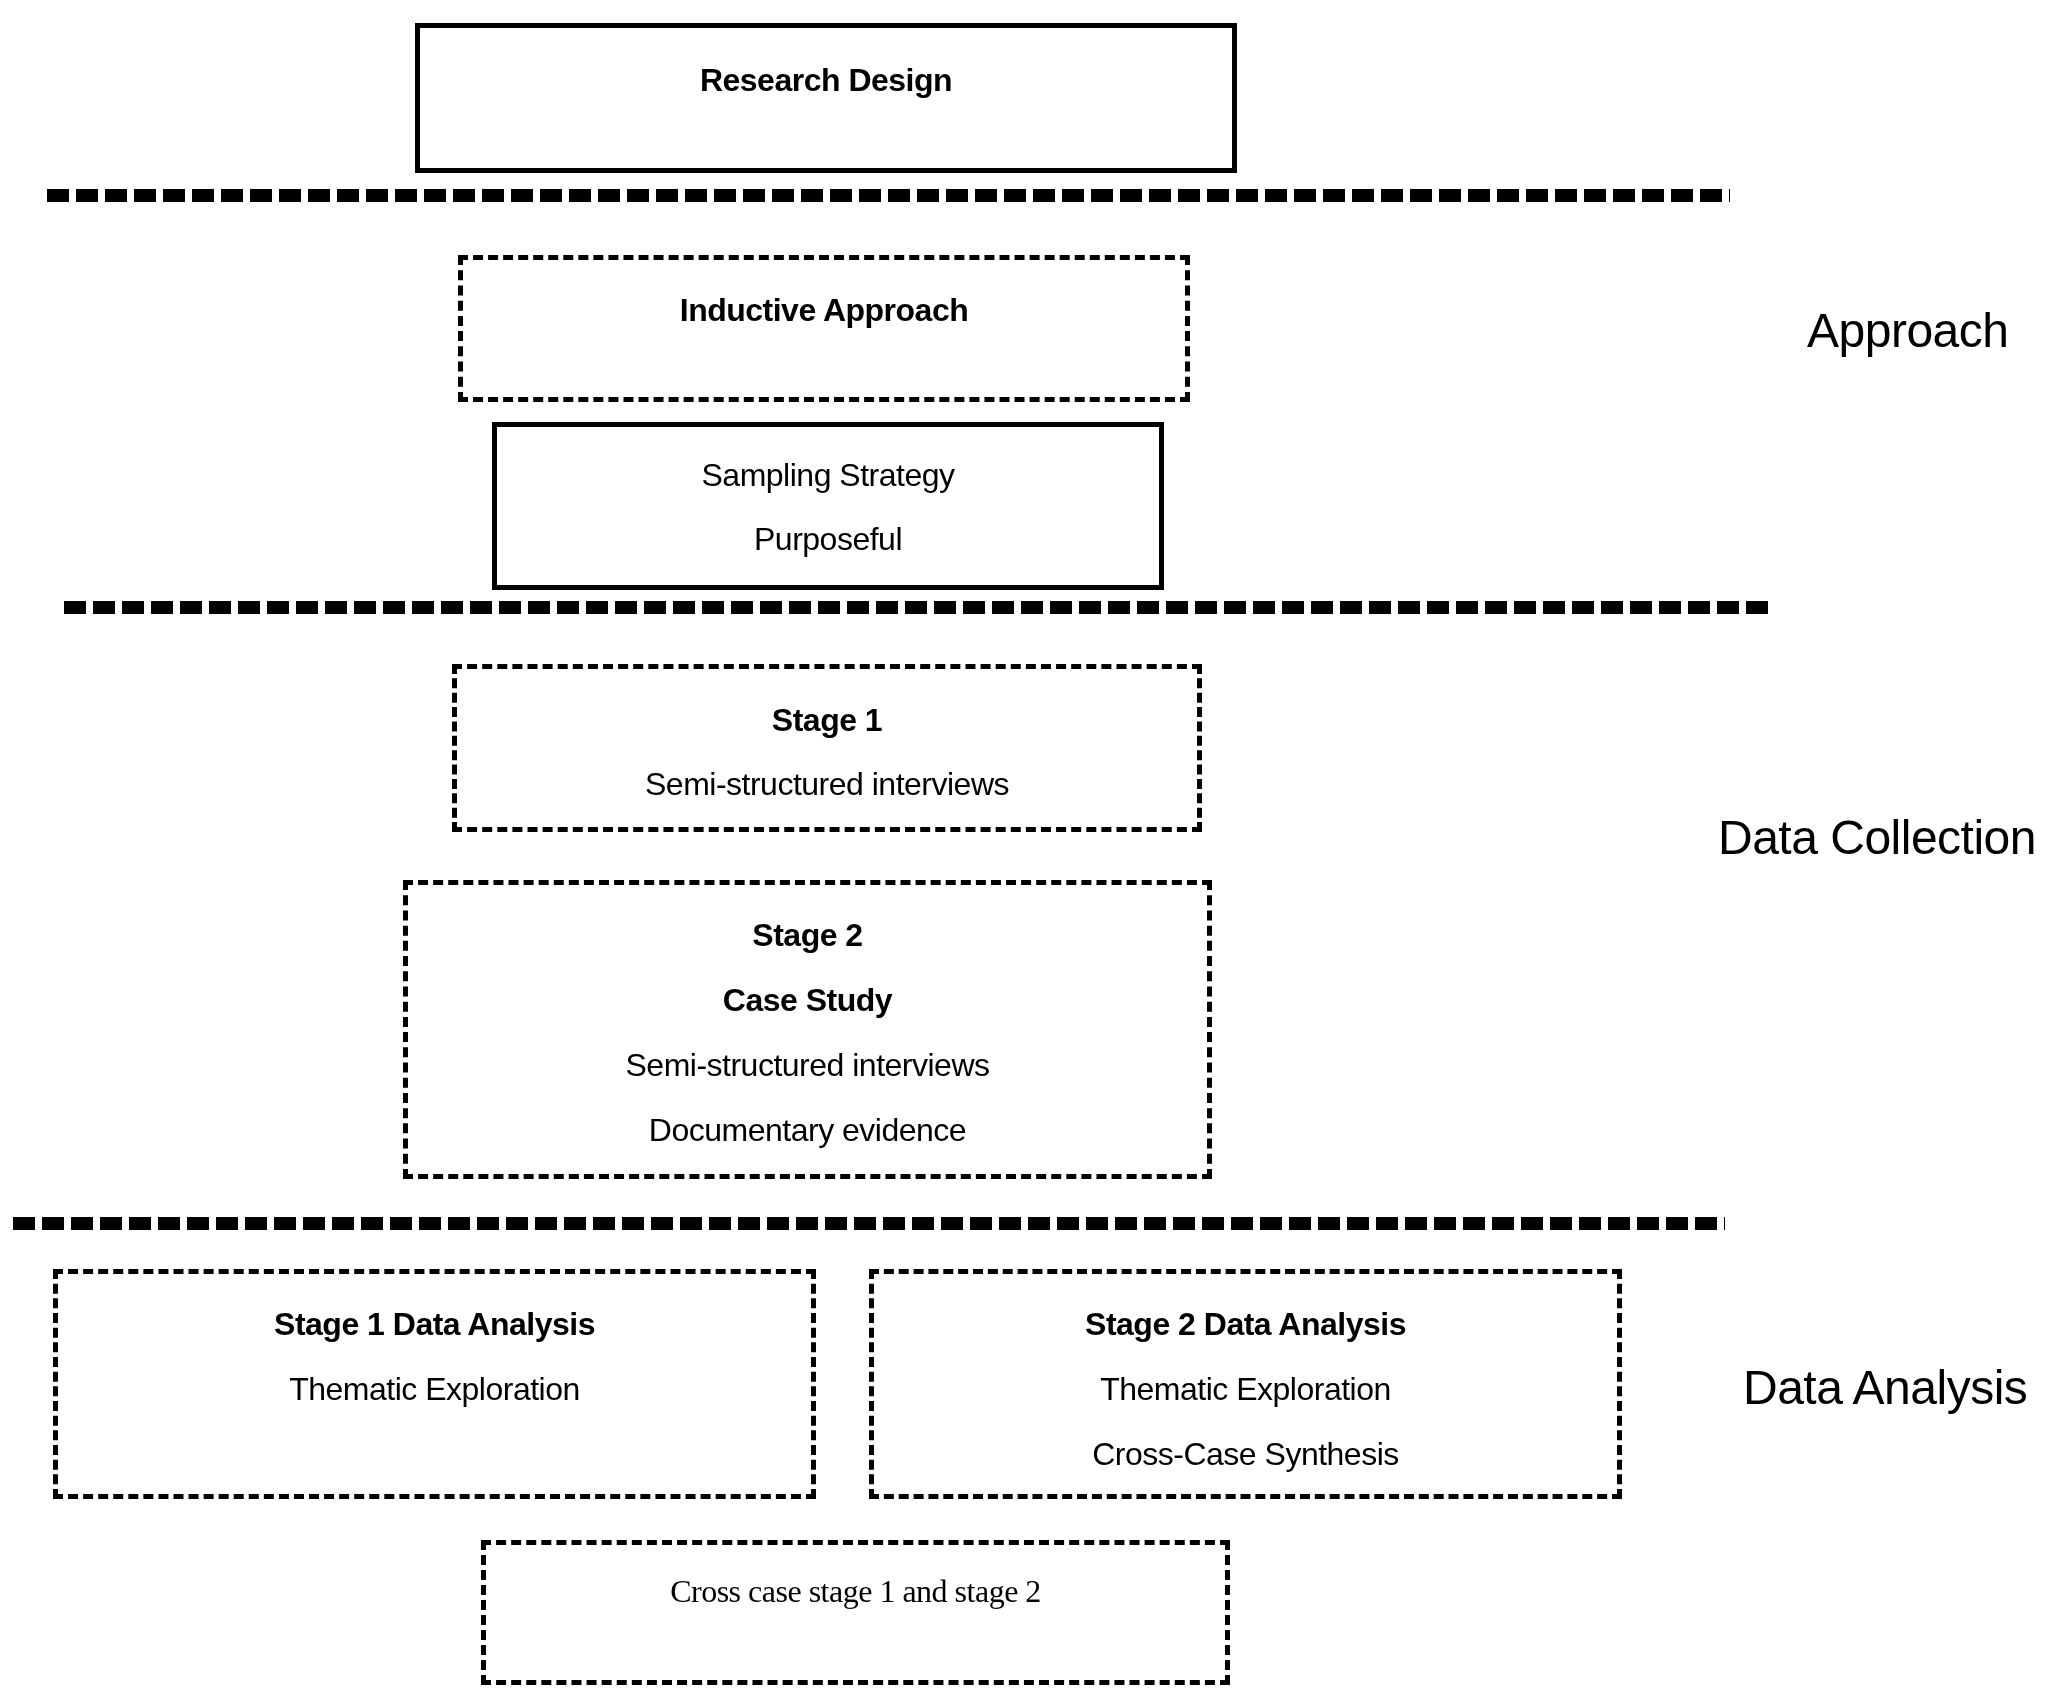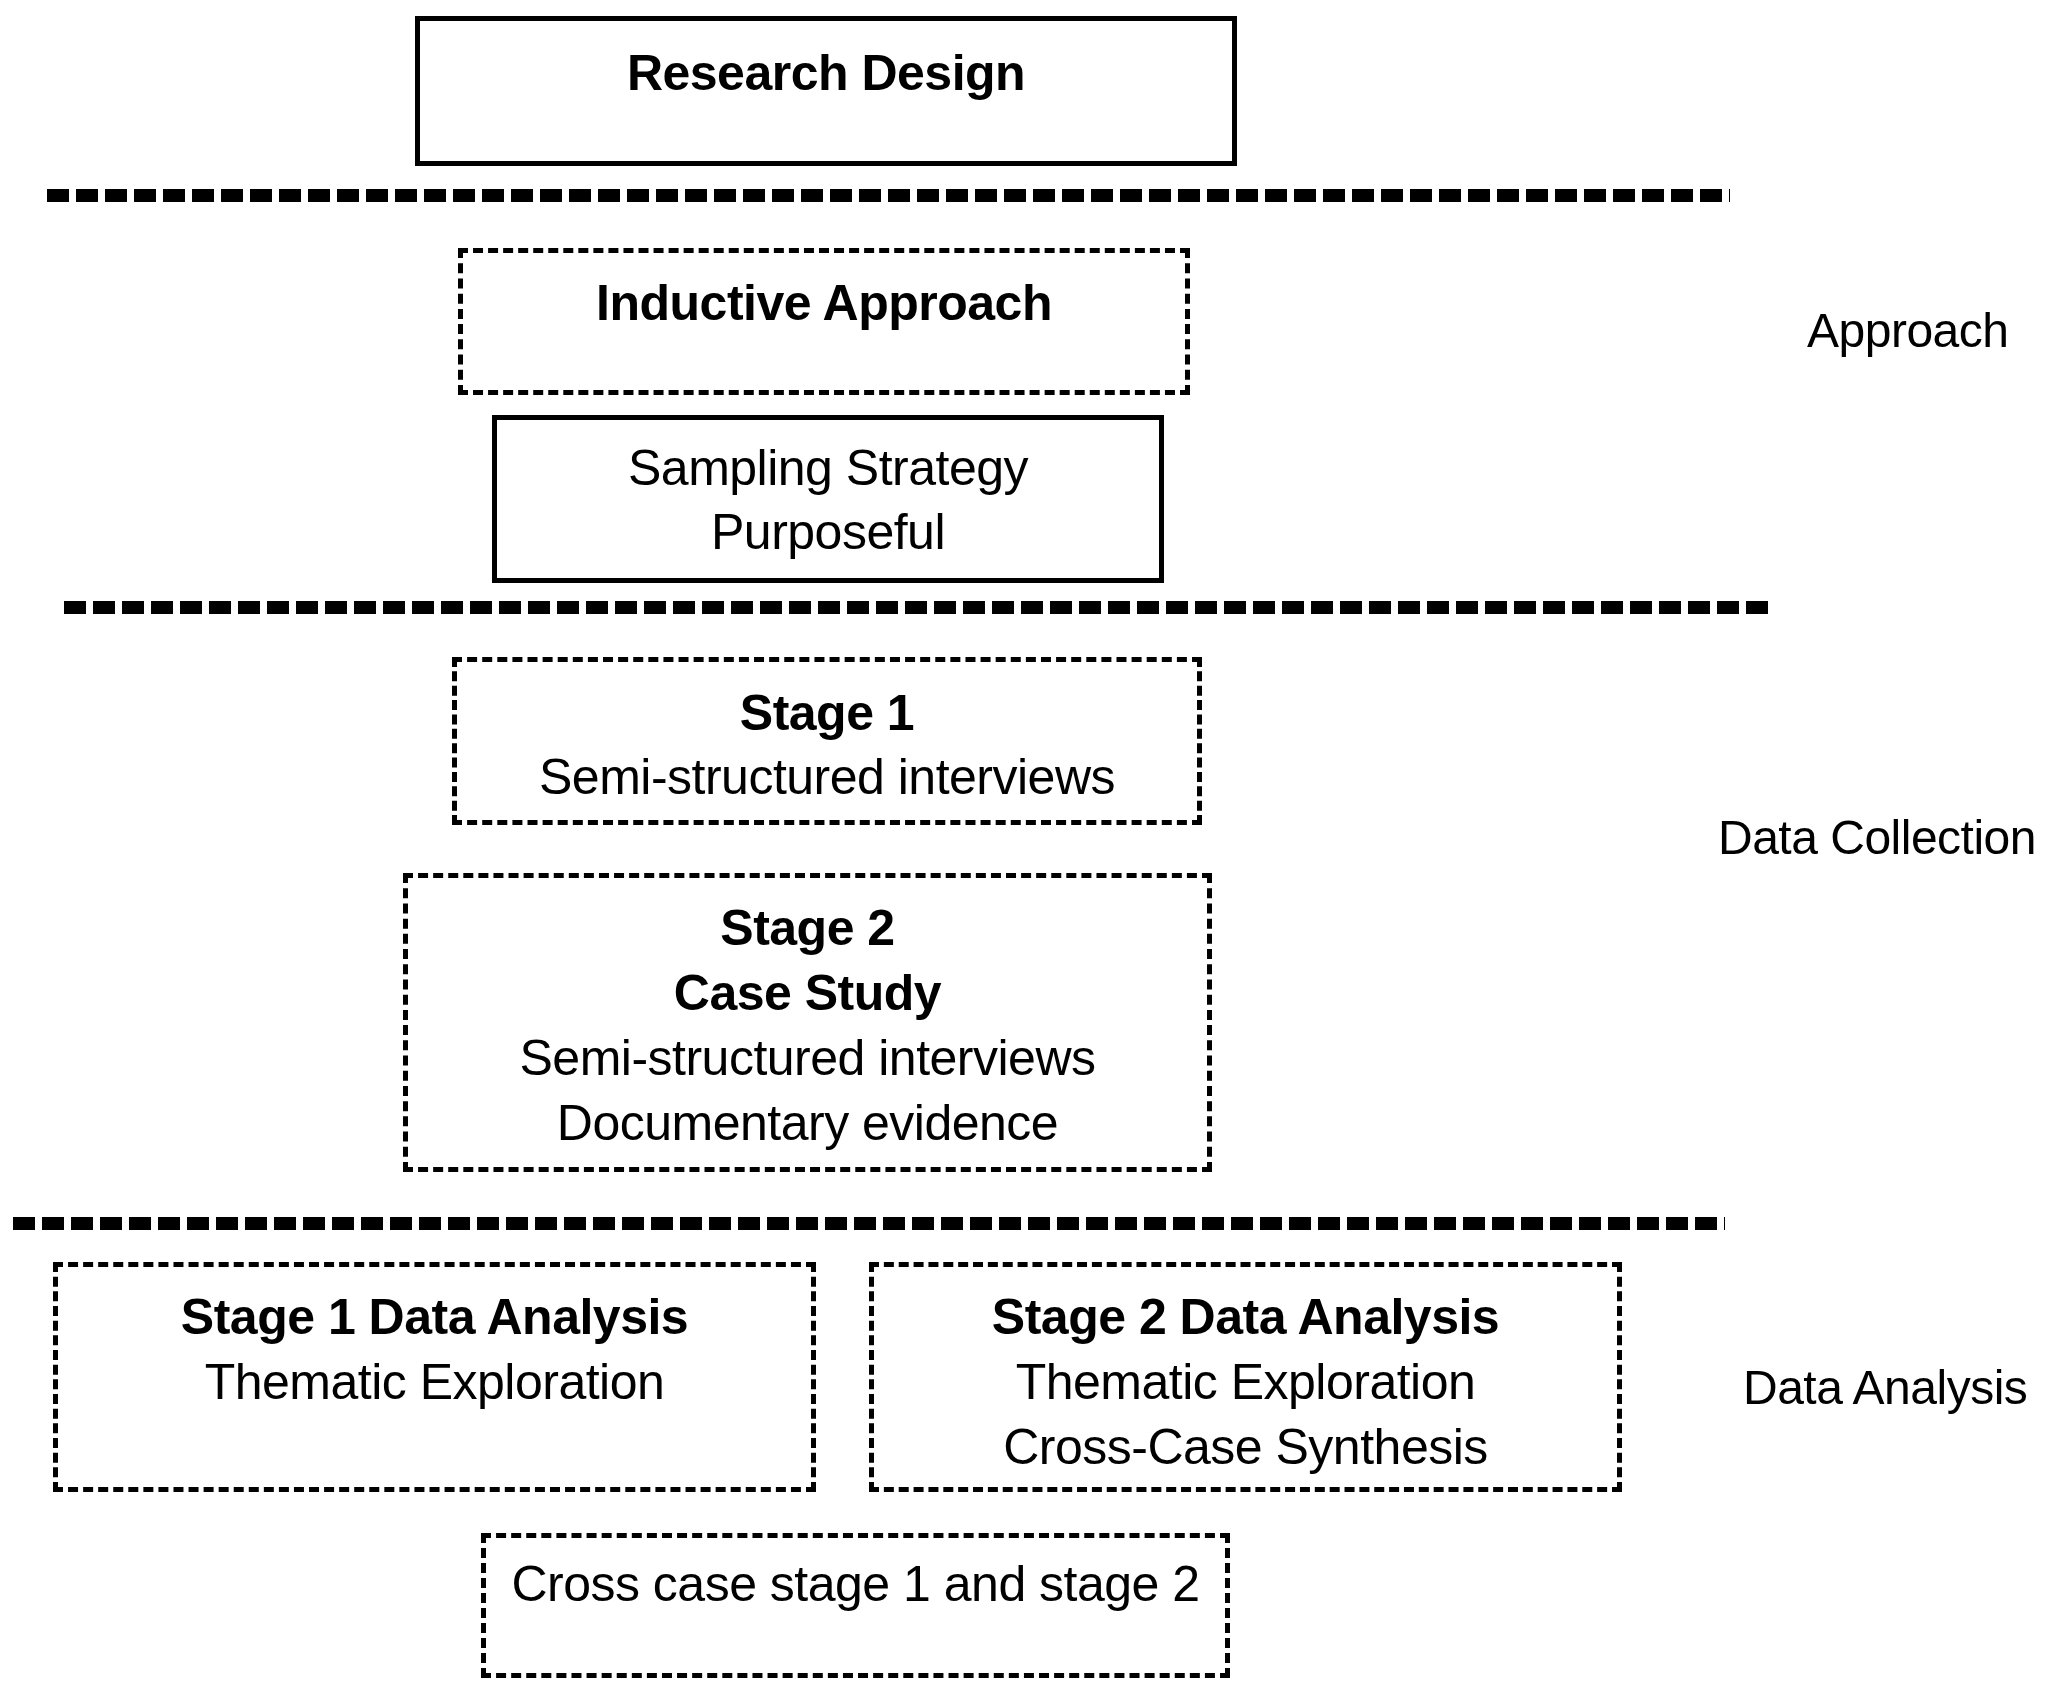--- a/index.html
+++ b/index.html
@@ -14,23 +14,24 @@
     background: #ffffff;
     font-family: "Liberation Sans", sans-serif;
     color: #000000;
     overflow: hidden;
   }
   .box {
     position: absolute;
     box-sizing: border-box;
     background: #ffffff;
     text-align: center;
-    font-size: 50px;
+    font-size: 32px;
     line-height: 64px;
     letter-spacing: -0.5px;
+    margin-top: 7px;
   }
   .box.solid  { border: 5px solid #000000; }
   .box.dashed { border: 5px dashed #000000; }
   .line { display: block; }
   .bold { font-weight: bold; }
   .divider {
     position: absolute;
     height: 13px;
     background: repeating-linear-gradient(to right,
                 #000000 0px, #000000 22px,
@@ -51,21 +52,21 @@
   #label-approach { left: 1807px; top: 303px; }
   #box-sampling   { left: 492px;  top: 415px;  width: 672px; height: 168px; padding-top: 16px; text-align: center; }
   #divider-2      { left: 64px;   top: 601px;  width: 1706px; }
   #box-stage1     { left: 452px;  top: 657px;  width: 750px; height: 168px; padding-top: 19px; }
   #label-data-collection { left: 1718px; top: 810px; }
   #box-stage2     { left: 403px;  top: 873px;  width: 809px; height: 299px; padding-top: 18px; line-height: 65px; text-align: center; }
   #divider-3      { left: 13px;   top: 1217px; width: 1712px; }
   #box-s1-analysis { left: 53px;  top: 1262px; width: 763px; height: 230px; padding-top: 18px; line-height: 65px; }
   #box-s2-analysis { left: 869px; top: 1262px; width: 753px; height: 230px; padding-top: 18px; line-height: 65px; }
   #label-data-analysis { left: 1743px; top: 1360px; }
-  #box-crosscase  { left: 481px;  top: 1533px; width: 749px; height: 145px; padding-top: 14px; }
+  #box-crosscase  { left: 481px;  top: 1533px; width: 749px; height: 145px; padding-top: 14px; font-family: Liberation Serif, serif; }
 </style>
 </head>
 <body>
 
 <div class="canvas">
 
   <div class="box solid" id="box-research">
     <span class="line bold">Research Design</span>
   </div>
 

